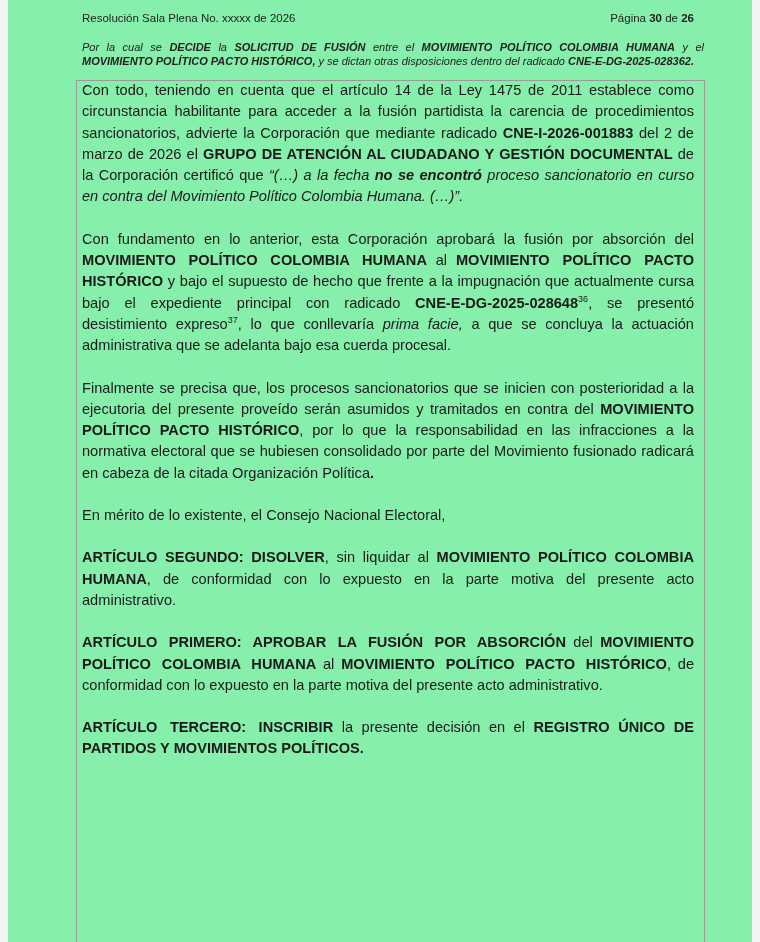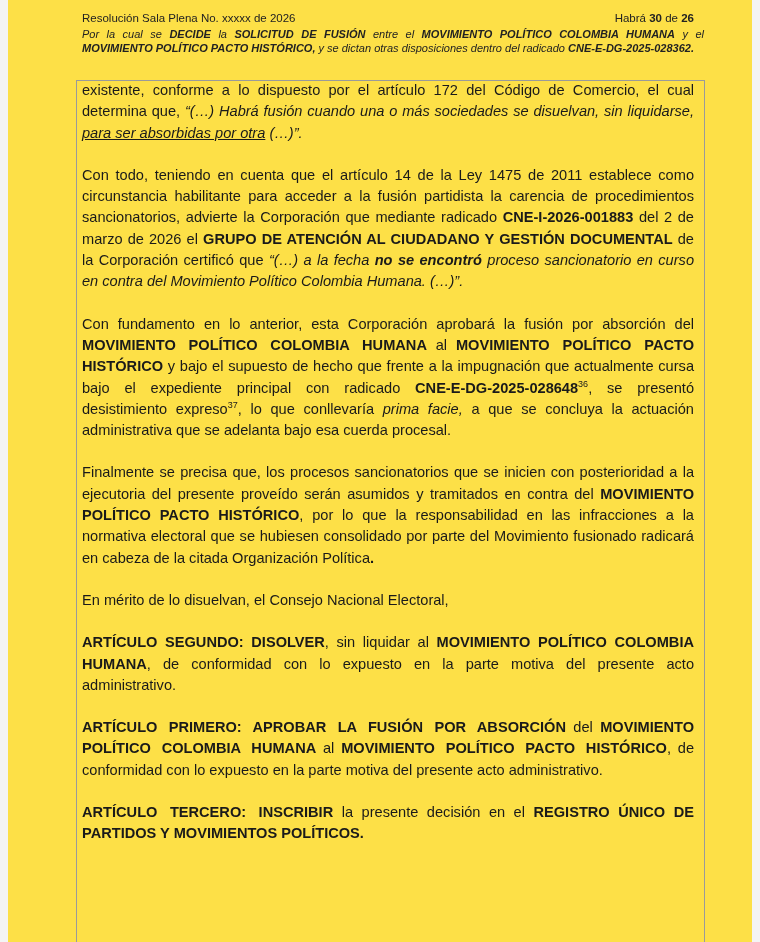--- a/index.html
+++ b/index.html
@@ -4,29 +4,29 @@
 <style>
   html, body { margin:0; padding:0; }
   body {
     width:760px; height:942px; overflow:hidden;
     background:#f4f4f4;
     font-family:"Liberation Sans", sans-serif;
     color:#1a1a1a;
   }
   .page {
     position:absolute; left:8px; top:0; width:744px; height:942px;
-    background:#fde047;
+    background:#86efac;
   }
   .hdr-top {
     position:absolute; left:74px; top:12px; width:612px;
     font-size:11.5px; display:flex; justify-content:space-between;
     color:#222;
   }
   .hdr-sub {
-    position:absolute; left:74px; top:27px; width:622px;
+    position:absolute; left:74px; top:40px; width:622px;
     font-size:11px; font-style:italic; line-height:14px;
     text-align:justify; text-align-last:left; color:#222;
   }
   .hdr-sub b { font-weight:bold; }
   .frame {
     position:absolute; left:68px; top:80px; width:627px; height:870px;
     border:1.5px solid #9a9a9a; border-bottom:none;
   }
   .body {
     position:absolute; left:74px; top:80px; width:612px;
@@ -45,42 +45,41 @@
   .spaced { word-spacing:4px; }
 </style>
 </head>
 <body>
 
 <div class="page">
 
   <div class="hdr-top">
     <span>Resolución Sala Plena No. xxxxx de 2026</span>
     <span>
-      <span>Habrá</span>
+      <span>Página</span>
       <b>30</b>
       <span>de</span>
       <b>26</b>
     </span>
   </div>
 
   <div class="hdr-sub"><span>Por la cual se </span><b>DECIDE</b><span> la </span><b>SOLICITUD DE FUSIÓN</b><span> entre el </span><b>MOVIMIENTO POLÍTICO COLOMBIA HUMANA</b><span> y el </span><b>MOVIMIENTO POLÍTICO PACTO HISTÓRICO,</b><span> y se dictan otras disposiciones dentro del radicado </span><b>CNE-E-DG-2025-028362.</b></div>
 
   <div class="frame"></div>
 
   <div class="body">
 
-    <p><span>existente, conforme a lo dispuesto por el artículo 172 del Código de Comercio, el cual determina que, </span><i>“(…) Habrá fusión cuando una o más sociedades se disuelvan, sin liquidarse, </i><i><u>para ser absorbidas por otra</u></i><i> (…)”.</i></p>
 
     <p><span>Con todo, teniendo en cuenta que el artículo 14 de la Ley 1475 de 2011 establece como circunstancia habilitante para acceder a la fusión partidista la carencia de procedimientos sancionatorios, advierte la Corporación que mediante radicado </span><b>CNE-I-2026-001883</b><span> del 2 de marzo de 2026 el </span><b>GRUPO DE ATENCIÓN AL CIUDADANO Y GESTIÓN DOCUMENTAL</b><span> de la Corporación certificó que </span><i>“(…) a la fecha </i><i><b>no se encontró</b></i><i> proceso sancionatorio en curso en contra del Movimiento Político Colombia Humana. (…)”.</i></p>
 
     <p><span>Con fundamento en lo anterior, esta Corporación aprobará la fusión por absorción del </span><b class="spaced">MOVIMIENTO POLÍTICO COLOMBIA HUMANA</b><span> al </span><b class="spaced">MOVIMIENTO POLÍTICO PACTO HISTÓRICO</b><span> y bajo el supuesto de hecho que frente a la impugnación que actualmente cursa bajo el expediente principal con radicado </span><b>CNE-E-DG-2025-028648</b><sup>36</sup><span>, se presentó desistimiento expreso</span><sup>37</sup><span>, lo que conllevaría </span><i>prima facie,</i><span> a que se concluya la actuación administrativa que se adelanta bajo esa cuerda procesal.</span></p>
 
     <p><span>Finalmente se precisa que, los procesos sancionatorios que se inicien con posterioridad a la ejecutoria del presente proveído serán asumidos y tramitados en contra del </span><b>MOVIMIENTO POLÍTICO PACTO HISTÓRICO</b><span>, por lo que la responsabilidad en las infracciones a la normativa electoral que se hubiesen consolidado por parte del Movimiento fusionado radicará en cabeza de la citada Organización Política</span><b>.</b></p>
 
-    <p>En mérito de lo disuelvan, el Consejo Nacional Electoral,</p>
+    <p>En mérito de lo existente, el Consejo Nacional Electoral,</p>
 
 
     <p><b>ARTÍCULO SEGUNDO: DISOLVER</b><span>, sin liquidar al </span><b>MOVIMIENTO POLÍTICO COLOMBIA HUMANA</b><span>, de conformidad con lo expuesto en la parte motiva del presente acto administrativo.</span></p>
 
     <p><b class="spaced">ARTÍCULO PRIMERO: APROBAR LA FUSIÓN POR ABSORCIÓN</b><span> del </span><b class="spaced">MOVIMIENTO POLÍTICO COLOMBIA HUMANA</b><span> al </span><b class="spaced">MOVIMIENTO POLÍTICO PACTO HISTÓRICO</b><span>, de conformidad con lo expuesto en la parte motiva del presente acto administrativo.</span></p>
 
 
     <p><b class="spaced">ARTÍCULO TERCERO: INSCRIBIR</b><span> la presente decisión en el </span><b>REGISTRO ÚNICO DE PARTIDOS Y MOVIMIENTOS POLÍTICOS.</b></p>
 
   </div>

